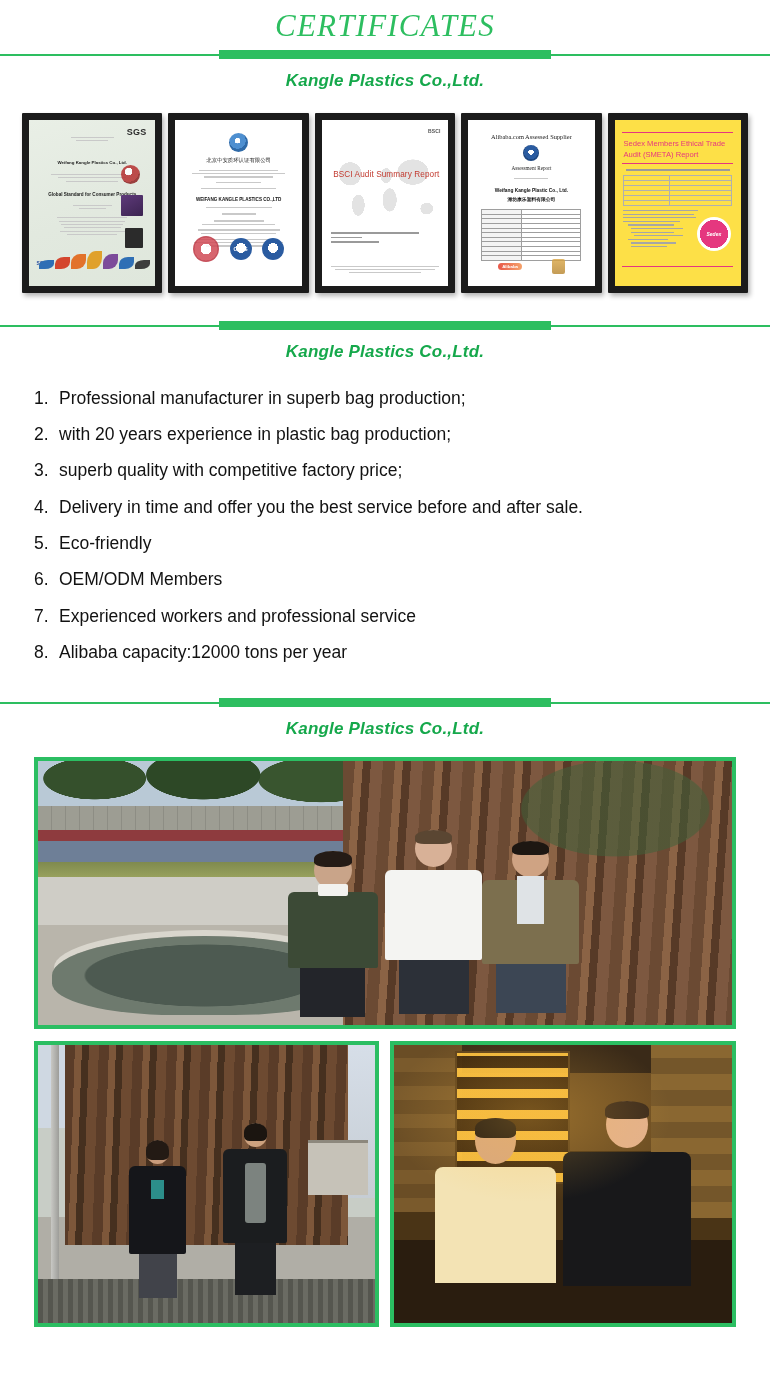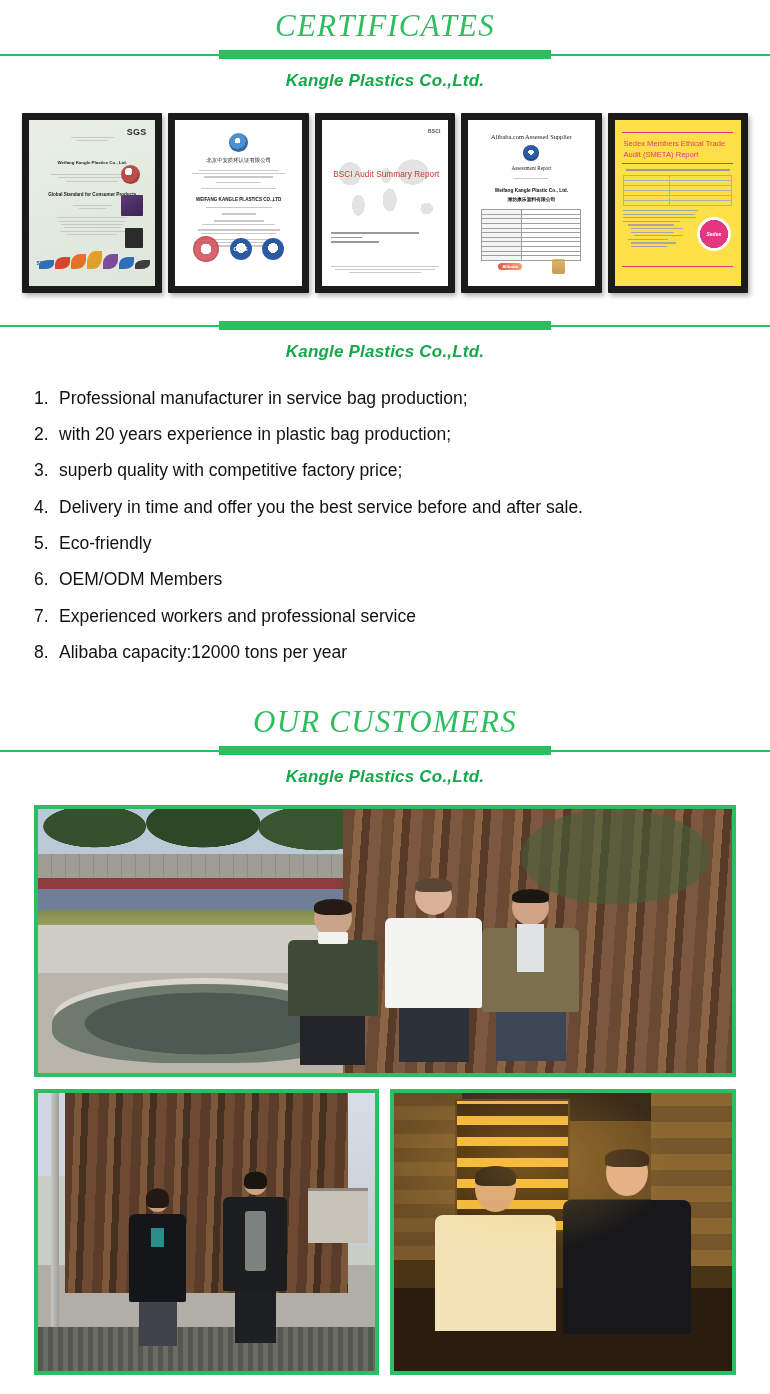--- a/index.html
+++ b/index.html
@@ -682,21 +682,21 @@
       <div class="rule-thin"></div>
       <div class="rule-thick"></div>
     </div>
     <div class="section-sub">Kangle Plastics Co.,Ltd.</div>
   </div>
 
   <div class="advantage">
     <ol class="adv-list">
       <li class="adv-item">
         <span class="adv-num">1.</span>
-        <span class="adv-text">Professional manufacturer in service bag production;</span>
+        <span class="adv-text">Professional manufacturer in superb bag production;</span>
       </li>
       <li class="adv-item">
         <span class="adv-num">2.</span>
         <span class="adv-text">with 20 years experience in plastic bag production;</span>
       </li>
       <li class="adv-item">
         <span class="adv-num">3.</span>
         <span class="adv-text">superb quality with competitive factory price;</span>
       </li>
       <li class="adv-item">
@@ -716,21 +716,20 @@
         <span class="adv-text">Experienced workers and professional service</span>
       </li>
       <li class="adv-item">
         <span class="adv-num">8.</span>
         <span class="adv-text">Alibaba capacity:12000 tons per year</span>
       </li>
     </ol>
   </div>
 
   <div class="section-header" style="margin-top:12px">
-    <h1 class="section-title">OUR CUSTOMERS</h1>
     <div class="rule-wrap">
       <div class="rule-thin"></div>
       <div class="rule-thick"></div>
     </div>
     <div class="section-sub">Kangle Plastics Co.,Ltd.</div>
   </div>
 
   <div class="customers">
 
     <div class="photo photo-top">

